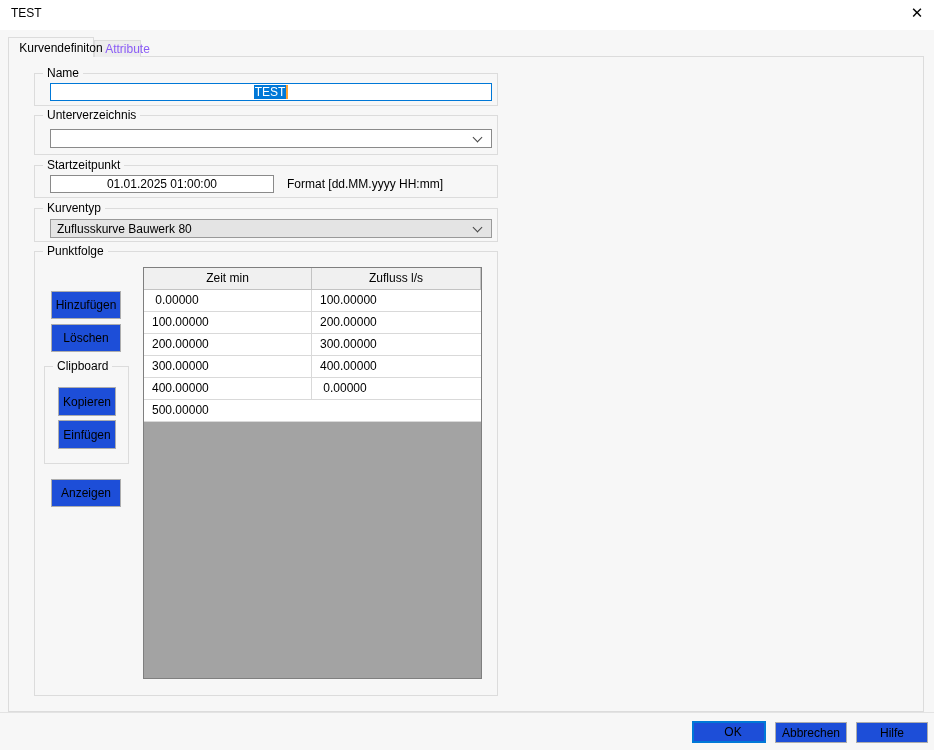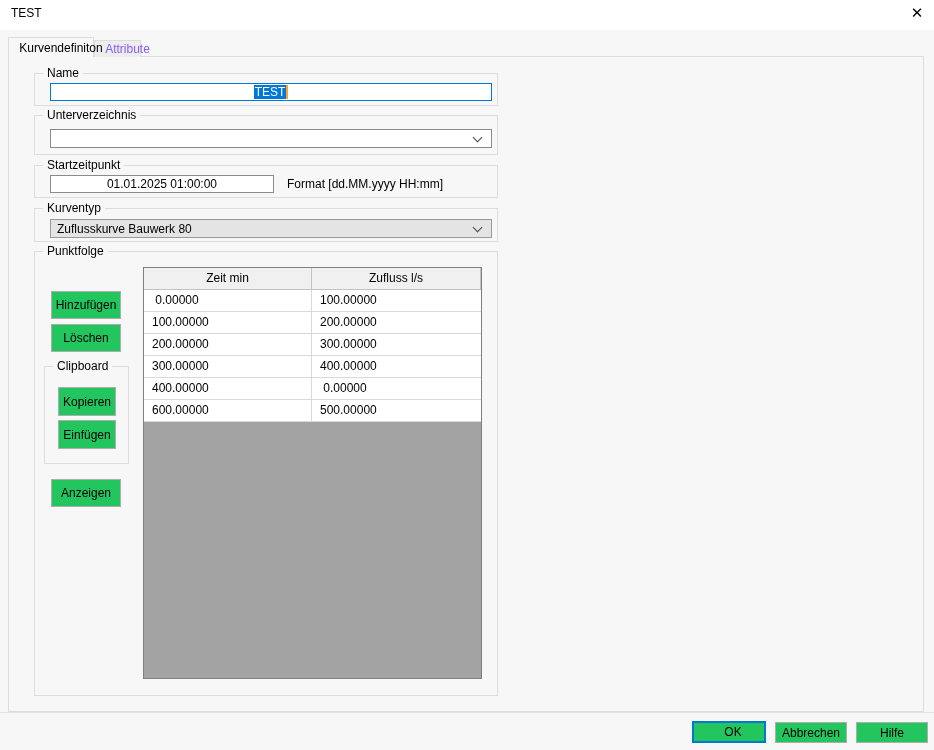--- a/index.html
+++ b/index.html
@@ -63,21 +63,21 @@
   .combobox.gray { background:#e4e4e4; border-color:#999; }
   .chevron {
     position:absolute; right:10px; top:50%;
     width:7px; height:7px; margin-top:-5px;
     border-right:1.4px solid #454545; border-bottom:1.4px solid #454545;
     transform:rotate(45deg);
   }
   .hint { position:absolute; font-size:12px; white-space:nowrap; }
   
   .btn {
-    position:absolute; background:#22c55e; border:1px solid #adadad;
+    position:absolute; background:#1d4ed8; border:1px solid #adadad;
     display:flex; align-items:center; justify-content:center;
     font-size:12px; font-family:"Liberation Sans",sans-serif; cursor:pointer; color:#000;
   }
   .btn.default { border:2px solid #0078d7;padding-left:8px; }
   
   .ptable {
     position:absolute; left:108px; top:15px; width:339px; height:412px;
     border:1px solid #7f7f7f; background:#fff;
     display:flex; flex-direction:column;
   }
@@ -175,21 +175,20 @@
       </div>
       <div class="trow">
         <div class="tcell c0">300.00000</div>
         <div class="tcell c1">400.00000</div>
       </div>
       <div class="trow">
         <div class="tcell c0">400.00000</div>
         <div class="tcell c1"> 0.00000</div>
       </div>
       <div class="trow">
-        <div class="tcell c0">600.00000</div>
         <div class="tcell c1">500.00000</div>
       </div>
       <div class="tfiller"></div>
     </div>
   </div>
 
 </div>
 
 <div class="footer-sep"></div>
 <div class="btn default" style="left:692px; top:721px; width:74px; height:22px;">OK</div>

